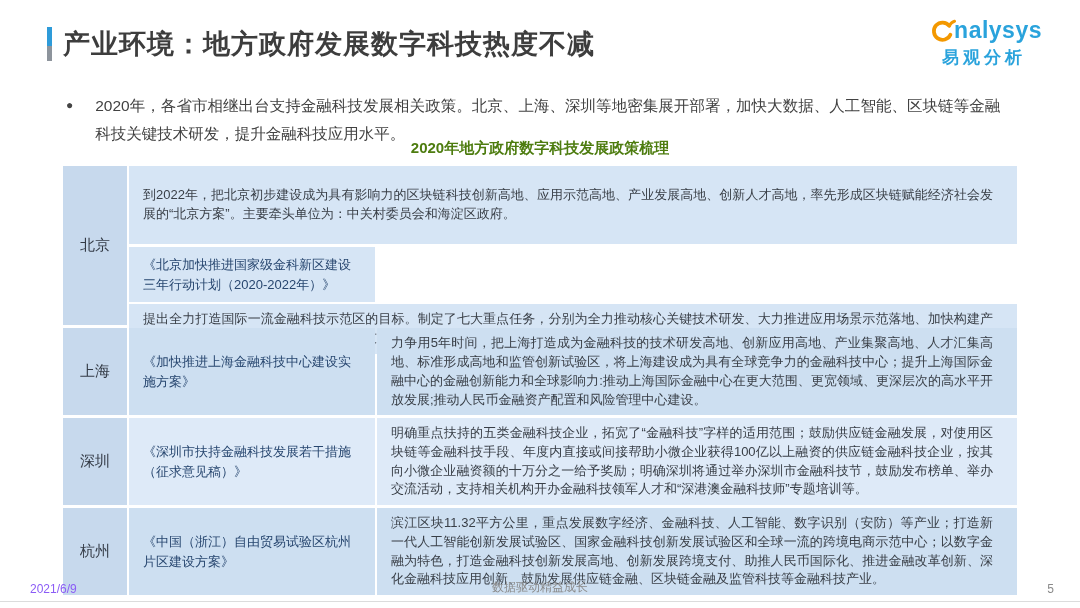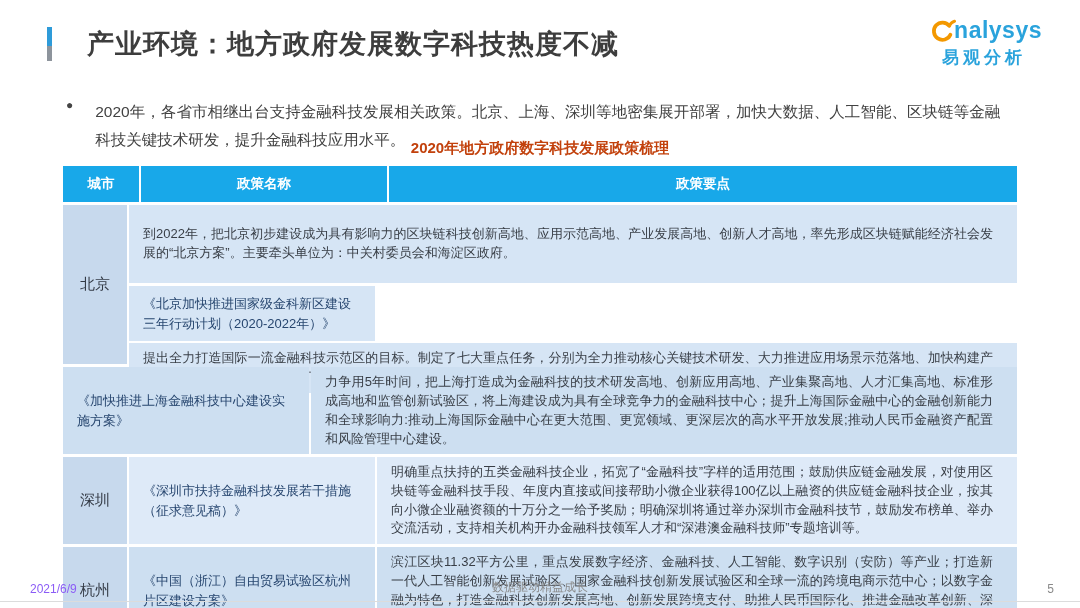--- a/index.html
+++ b/index.html
@@ -1,39 +1,39 @@
 <!DOCTYPE html>
 <html><head>
 <meta charset="utf-8">
 <style>
   * { margin:0; padding:0; box-sizing:border-box; }
   html,body { width:1080px; height:608px; }
   body { font-family:"Liberation Sans","DejaVu Sans",sans-serif; background:#ffffff; }
   .slide { position:relative; width:1080px; height:608px; background:#ffffff; overflow:hidden; }
 
   
-  .title-row { position:absolute; top:26px; left:47px; display:flex; align-items:center;gap:24px; }
+  .title-row { position:absolute; top:26px; left:47px; display:flex; align-items:center; }
   .accent-bar { width:5px; height:34px; margin-right:11px;
                 background:linear-gradient(to bottom,#2e9bd9 0%,#2e9bd9 55%,#8d949c 55%,#8d949c 100%); }
   .page-title { font-size:27px; font-weight:bold; color:#3d3d3d; letter-spacing:1px; }
 
   .logo { position:absolute; top:16px; right:38px; text-align:center; line-height:1.1; }
   .logo-top { display:flex; align-items:center; justify-content:flex-end; }
   .logo-swirl { width:30px; height:30px; margin-right:-2px; }
   .logo-en { font-size:23px; color:#2aa3dc; font-weight:bold; letter-spacing:0.5px; }
   .logo-cn { font-size:17px; color:#2aa3dc; font-weight:bold; letter-spacing:4px; margin-top:3px; }
 
   
   .intro { position:absolute; top:92px; left:66px; width:950px; display:flex; }
   .bullet-dot { font-size:12px; color:#444; margin:6px 22px 0 0; }
-  .intro-text { font-size:15.5px; color:#424242; line-height:1.8; width:905px; text-align:justify;margin-top:6px; }
+  .intro-text { font-size:15.5px; color:#424242; line-height:1.8; width:905px; text-align:justify; }
 
   
   .table-title { position:absolute; top:139px; left:0; width:100%; text-align:center;
-                 font-size:15px; font-weight:bold; color:#c2410c; }
+                 font-size:15px; font-weight:bold; color:#4d7c0f; }
   .policy-table { position:absolute; top:166px; left:63px; width:954px; background:#ffffff; }
   .t-header { display:flex; gap:2px; height:36px; margin-bottom:3px; }
   .t-h-cell { background:#18a8e9; color:#ffffff; font-weight:bold; font-size:13.5px;
               display:flex; align-items:center; justify-content:center; }
   .col-city { width:76px; flex:none; }
   .col-name { width:246px; flex:none; }
   .col-points { flex:1; }
 
   .t-group { display:flex; gap:2px; margin-bottom:3px; }
   .t-city { width:64px; flex:none; background:#c7d9ed; display:flex; align-items:center;
@@ -92,40 +92,36 @@
 
   <div class="watermark">
     <svg viewBox="0 0 220 120">
       <path d="M120 35 a32 32 0 1 0 5 38" stroke="#2aa3dc" stroke-width="14" fill="none" stroke-linecap="round"></path>
       <text x="60" y="110" font-size="34" fill="#2aa3dc">易观分析</text>
     </svg>
   </div>
 
   <div class="policy-table">
 
-    <div class="t-header">
-      <div class="t-h-cell col-city">城市</div>
-      <div class="t-h-cell col-name">政策名称</div>
-      <div class="t-h-cell col-points">政策要点</div>
-    </div>
 
     <div class="t-group">
       <div class="t-city">北京</div>
       <div class="t-entries">
         <div class="t-entry shade-a h-e1">
           <div class="t-points">到2022年，把北京初步建设成为具有影响力的区块链科技创新高地、应用示范高地、产业发展高地、创新人才高地，率先形成区块链赋能经济社会发展的“北京方案”。主要牵头单位为：中关村委员会和海淀区政府。</div>
         </div>
         <div class="t-entry shade-a h-e2">
           <div class="t-name">《北京加快推进国家级金科新区建设三年行动计划（2020-2022年）》</div>
           <div class="t-points">提出全力打造国际一流金融科技示范区的目标。制定了七大重点任务，分别为全力推动核心关键技术研发、大力推进应用场景示范落地、加快构建产学研用资产业生态、全方位打造金融科技空间、加强风控等。</div>
         </div>
       </div>
     </div>
 
     <div class="t-group">
+      <div class="t-city">上海</div>
       <div class="t-entries">
         <div class="t-entry shade-b h-sh">
           <div class="t-name">《加快推进上海金融科技中心建设实施方案》</div>
           <div class="t-points">力争用5年时间，把上海打造成为金融科技的技术研发高地、创新应用高地、产业集聚高地、人才汇集高地、标准形成高地和监管创新试验区，将上海建设成为具有全球竞争力的金融科技中心；提升上海国际金融中心的金融创新能力和全球影响力:推动上海国际金融中心在更大范围、更宽领域、更深层次的高水平开放发展;推动人民币金融资产配置和风险管理中心建设。</div>
         </div>
       </div>
     </div>
 
     <div class="t-group">
       <div class="t-city">深圳</div>

